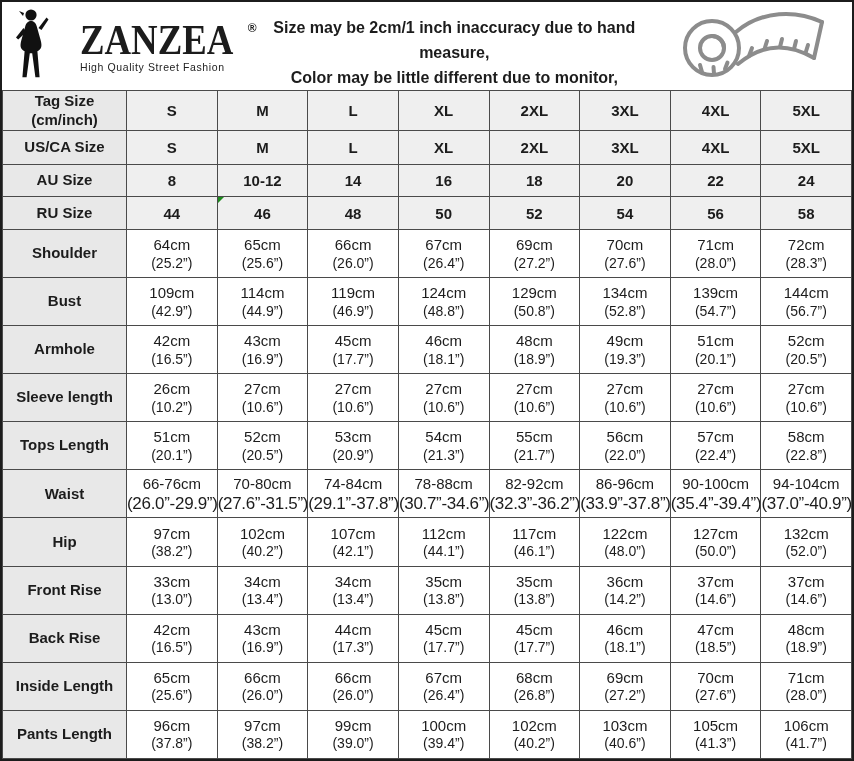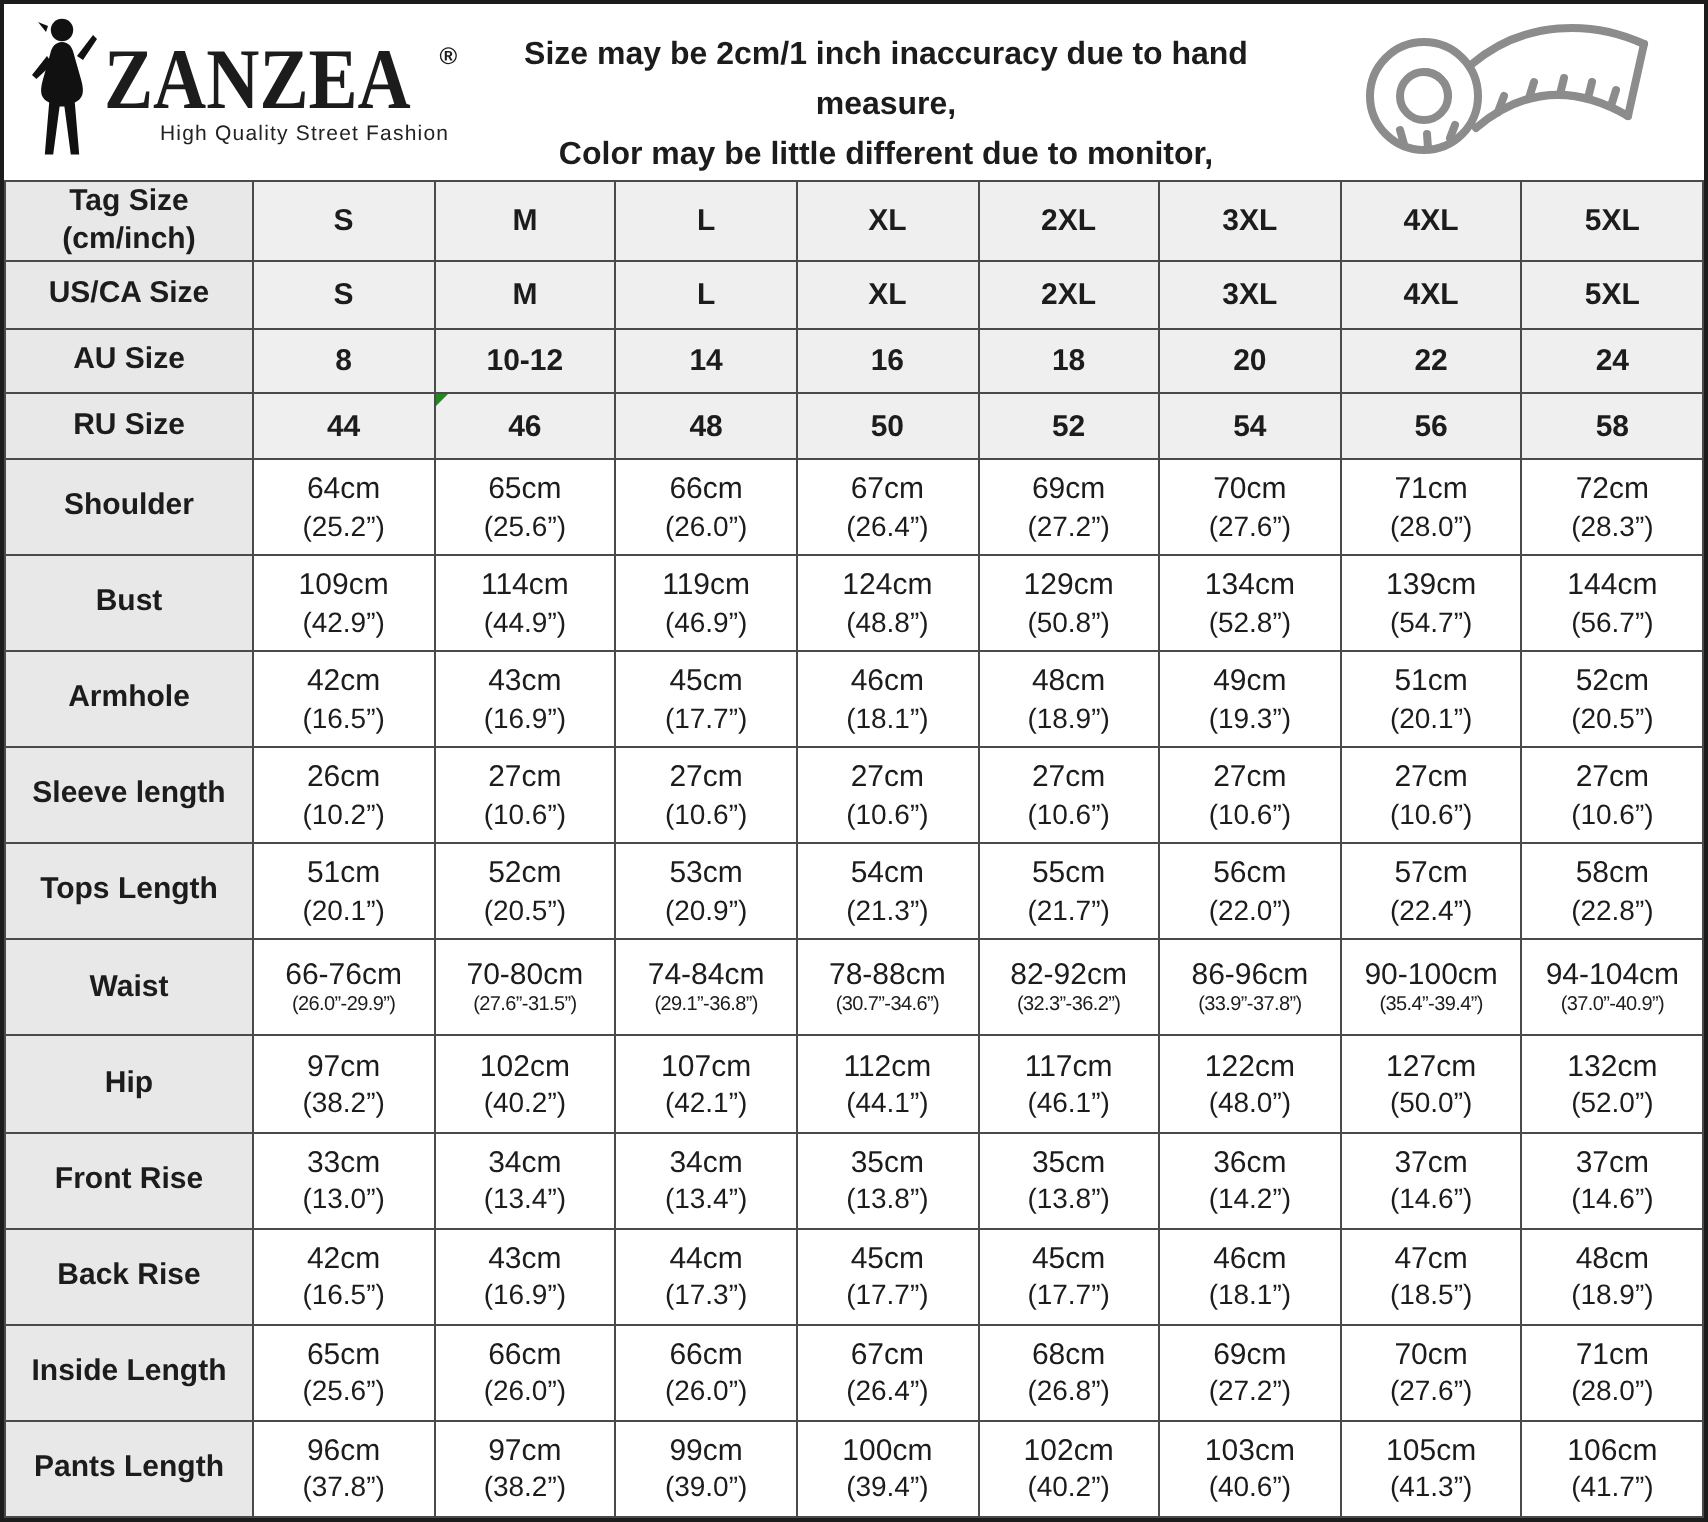--- a/index.html
+++ b/index.html
@@ -7,21 +7,21 @@
     width:854px;height:761px;box-sizing:border-box;
     border:2px solid #1c1c1c;background:#fff;
     font-family:"Liberation Sans",sans-serif;color:#1c1c1c;
     display:flex;flex-direction:column;overflow:hidden;
   }
   
   .top-band{flex:0 0 83px;display:flex;align-items:center;}
   .logo-block{flex:0 0 232px;display:flex;align-items:center;padding-left:8px;box-sizing:border-box;}
   .logo-figure{flex:0 0 auto;margin-right:2px;}
   .logo-textwrap{display:flex;flex-direction:column;line-height:1;}
-  .brand-line{display:flex;align-items:flex-start;}
+  .brand-line{display:flex;align-items:flex-start;margin-left:28px;}
   .brand-name{
     font-family:"Liberation Serif",serif;font-weight:bold;font-size:40px;
     letter-spacing:0px;transform:scale(.92,1.08);transform-origin:left center;
   }
   .reg-mark{font-size:12px;font-weight:bold;margin-top:2px;margin-left:1px;}
   .tagline{font-size:10.5px;letter-spacing:.6px;color:#222;margin-top:2px;margin-left:28px;}
   .note{flex:1 1 auto;text-align:center;font-weight:bold;font-size:16px;line-height:1.55;padding-top:14px;}
   .tape-wrap{flex:0 0 200px;display:flex;justify-content:center;align-items:center;}
   
   table.size-chart{
@@ -35,21 +35,21 @@
   .label-cell{background:#e8e8e8;font-weight:bold;font-size:15px;line-height:1.25;}
   .head-val{background:#efefef;font-weight:bold;font-size:15px;}
   tbody tr:nth-child(1){height:37px;padding-left:18px;}
   tbody tr:nth-child(2){height:33px;}
   tbody tr:nth-child(3){height:32px;}
   tbody tr:nth-child(4){height:32px;}
   tbody tr:nth-child(5){height:26px;}
   tbody tr.measure{height:47px;}
   .cm{font-size:15px;line-height:1.3;font-weight:normal;}
   .inch{font-size:14px;line-height:1.25;font-weight:normal;}
-  .inch.compact{font-size:10px;letter-spacing:-0.3px;}
+  .inch.compact{font-size:17px;letter-spacing:-0.3px;}
   .corner{
     position:absolute;left:0;top:0;width:0;height:0;
     border-top:6px solid #1e8a1e;border-right:6px solid transparent;
   }
 </style>
 </head>
 <body>
 
 <div class="page">
 
@@ -361,21 +361,21 @@
           <td>
             <div class="cm">66-76cm</div>
             <div class="inch compact">(26.0”-29.9”)</div>
           </td>
           <td>
             <div class="cm">70-80cm</div>
             <div class="inch compact">(27.6”-31.5”)</div>
           </td>
           <td>
             <div class="cm">74-84cm</div>
-            <div class="inch compact">(29.1”-36.8”)</div>
+            <div class="inch compact">(29.1”-37.8”)</div>
           </td>
           <td>
             <div class="cm">78-88cm</div>
             <div class="inch compact">(30.7”-34.6”)</div>
           </td>
           <td>
             <div class="cm">82-92cm</div>
             <div class="inch compact">(32.3”-36.2”)</div>
           </td>
           <td>

